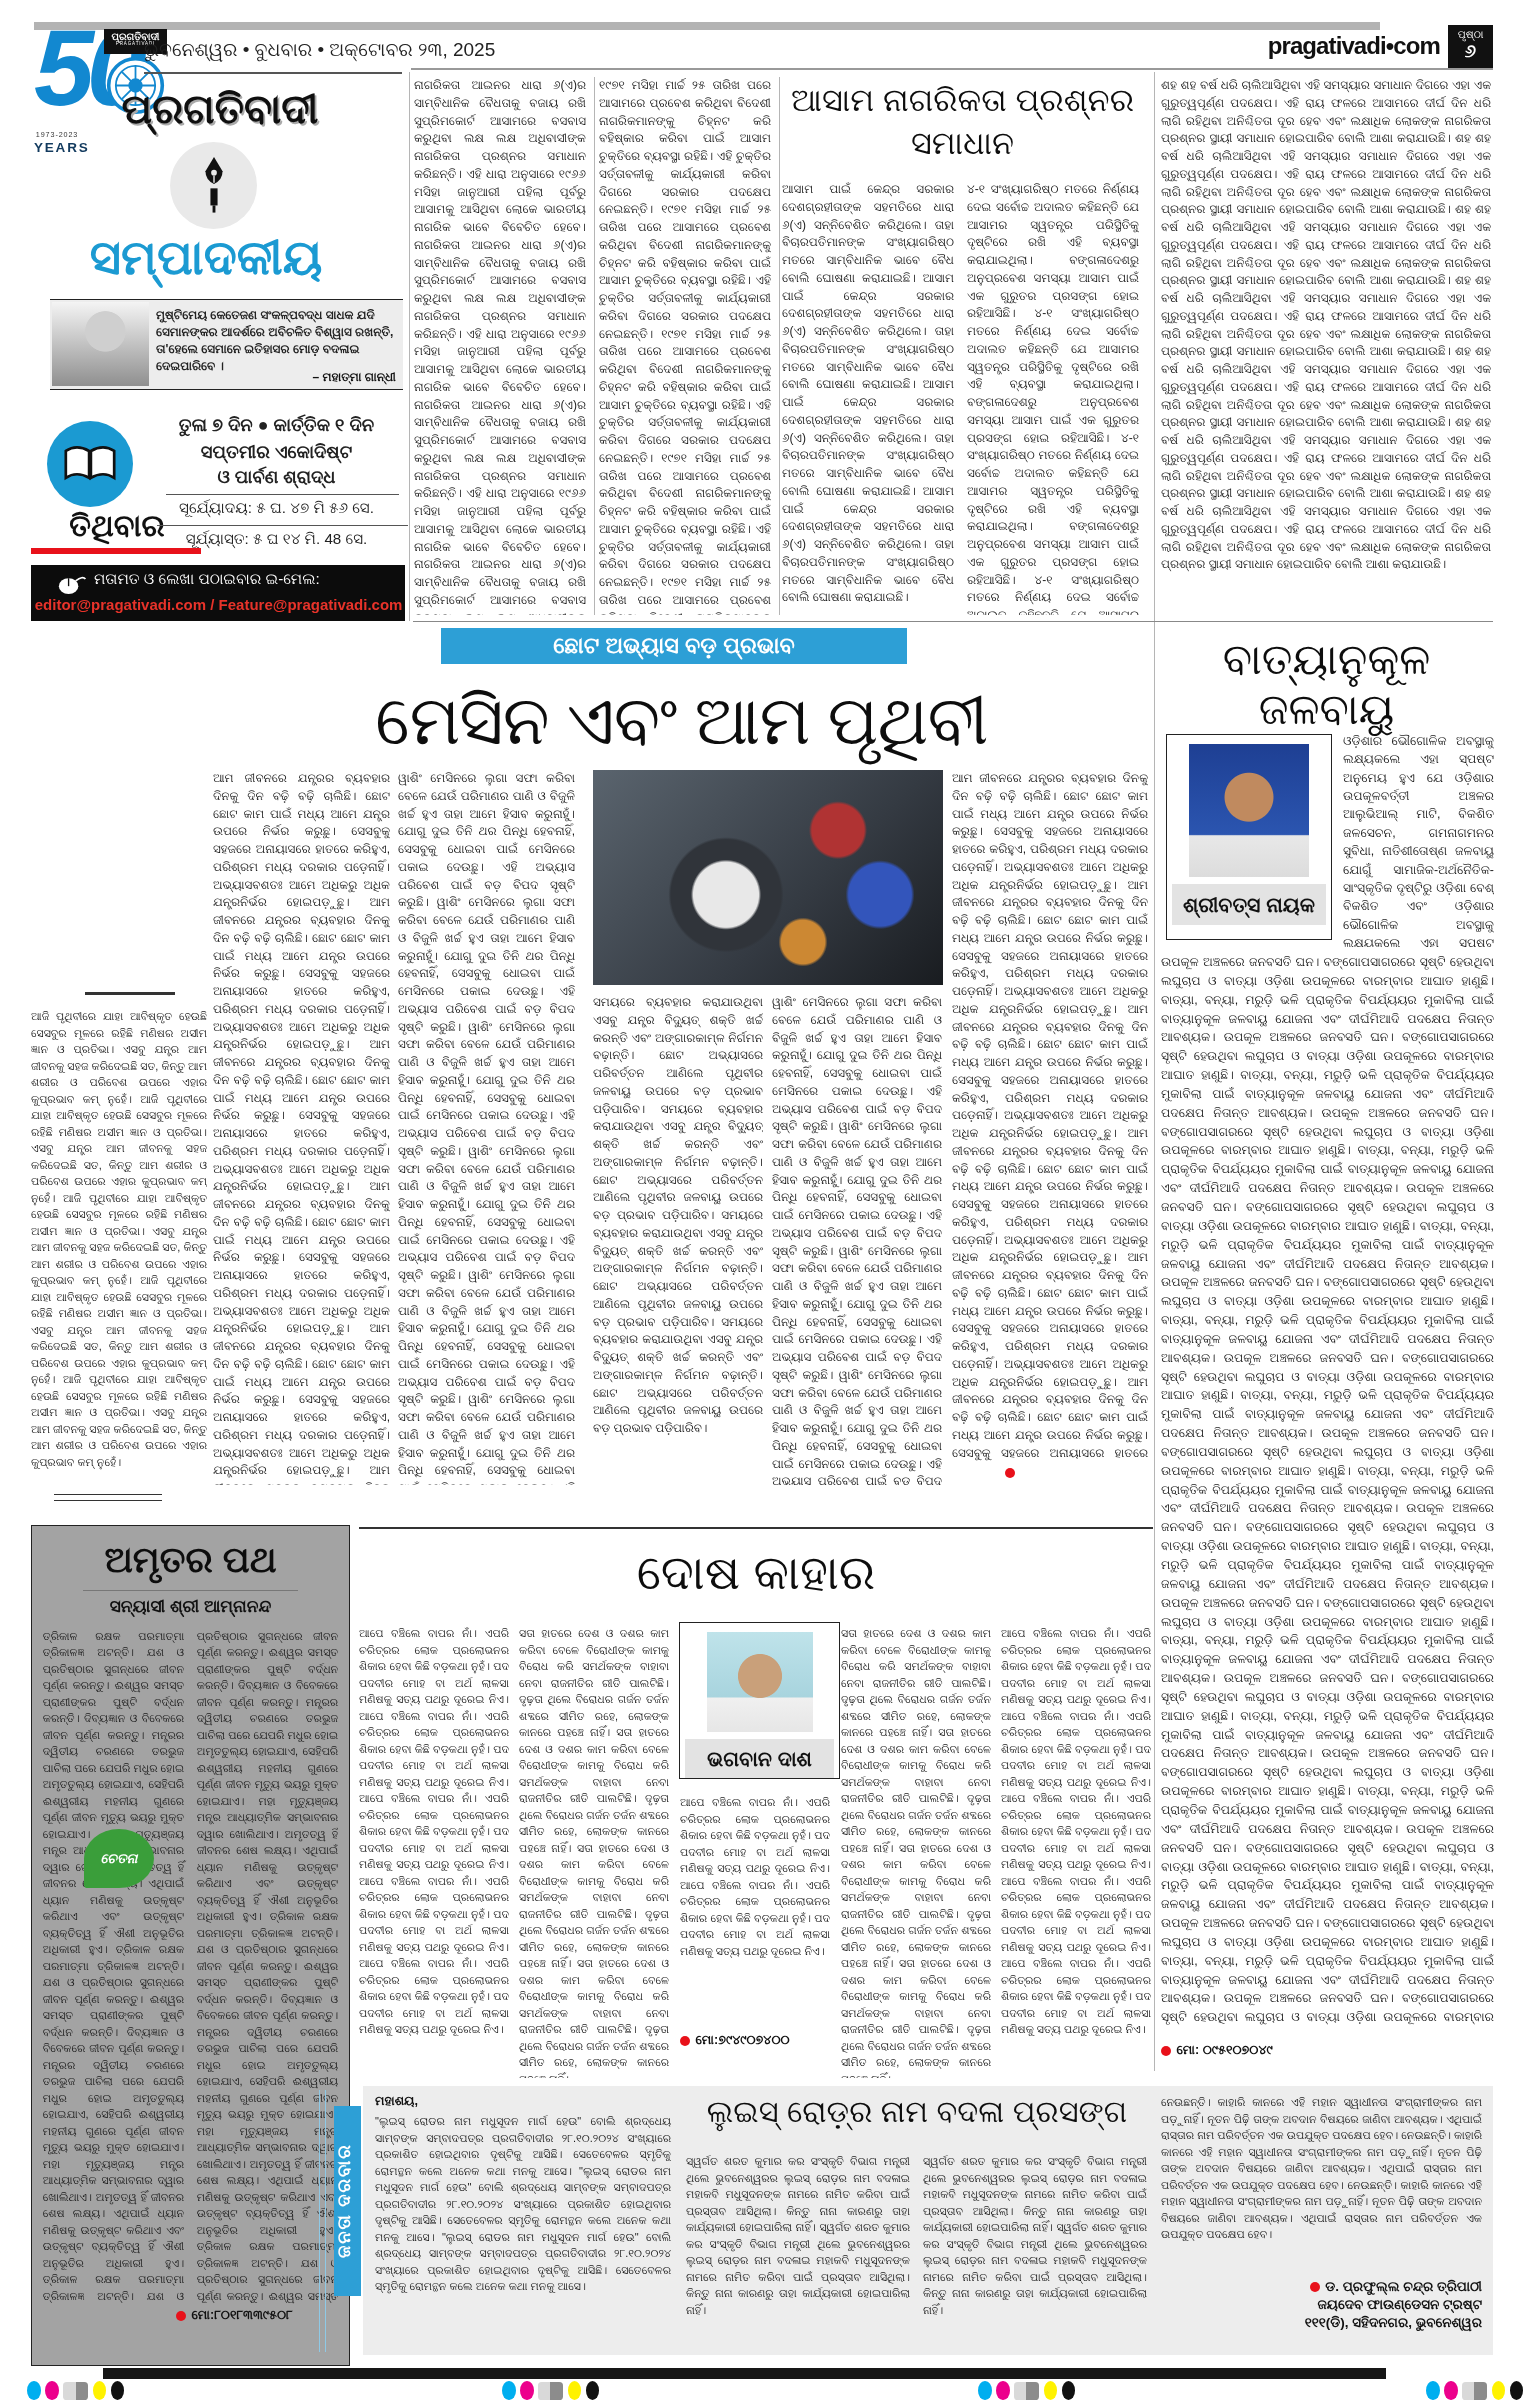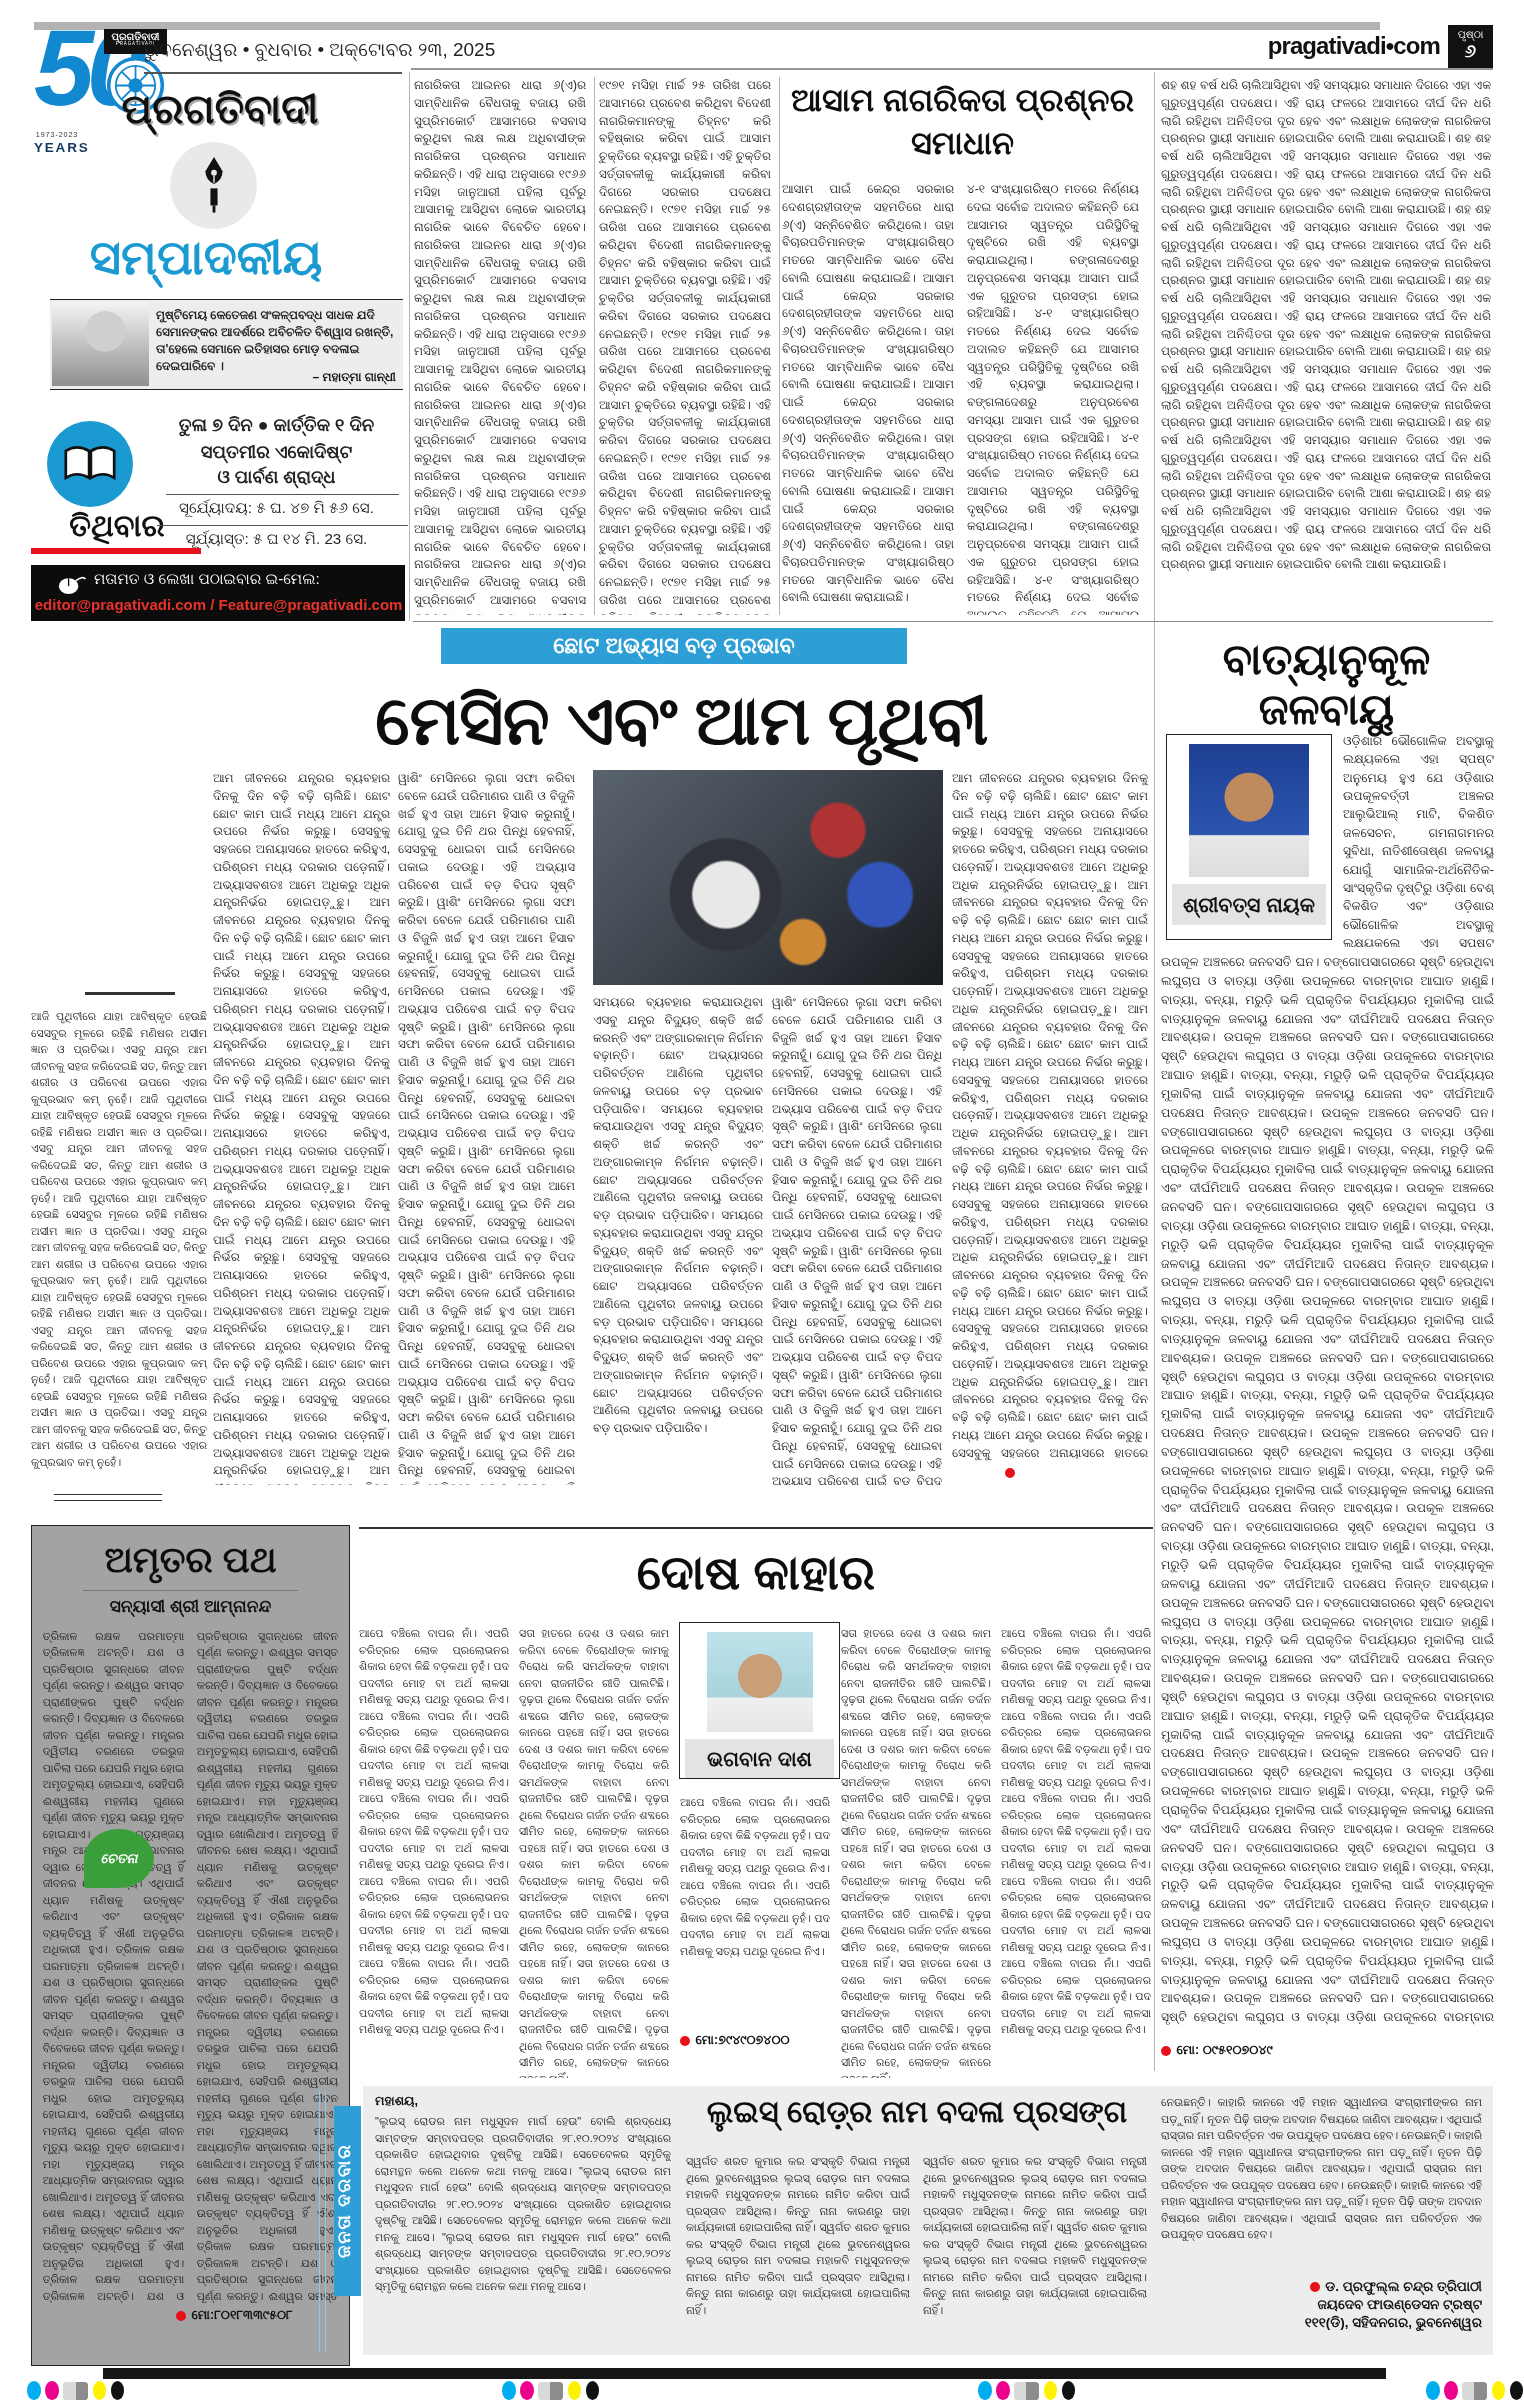--- a/index.html
+++ b/index.html
@@ -3,21 +3,21 @@
 <meta charset="utf-8">
 <style>
   html,body{margin:0;padding:0;background:#fff;}
   #page{position:relative;width:1525px;height:2401px;background:#fff;overflow:hidden;
         font-family:"Liberation Sans","DejaVu Sans",sans-serif;color:#1a1a1a;}
   .abs{position:absolute;}
   .txt{font-size:12px;line-height:1.48;text-align:justify;overflow:hidden;color:#1c1c1c;}
   .txt-sm{font-size:11px;line-height:1.5;text-align:justify;overflow:hidden;color:#1c1c1c;}
   .hairline-v{width:0.9px;background:#b5b5b5;}
   .rule-h{height:0.9px;background:#8a8a8a;}
-  .headline{font-weight:700;color:#0d0d0d;text-align:center;}
+  .headline{font-weight:400;color:#0d0d0d;text-align:center;}
   .authorbox{border:1.8px solid #222;background:#fff;box-sizing:border-box;}
   .authorbox .photo{margin:9px auto 0;display:block;}
   .namestrip{background:#e3e3e3;text-align:center;font-weight:bold;color:#111;
              display:flex;align-items:center;justify-content:center;}
   .reddot{display:inline-block;width:10px;height:10px;border-radius:50%;background:#e8111a;
           margin-right:5.4px;vertical-align:middle;}
   .phone-line{font-weight:bold;font-size:12.6px;color:#111;}
   .vstrip{background:#2d9fd6;color:#fff;writing-mode:vertical-rl;transform:rotate(180deg);
           text-align:center;font-weight:bold;letter-spacing:1.8px;}
   .gray-panel{background:#ededed;}
@@ -93,21 +93,21 @@
       </svg>
     </div>
     <div class="abs" style="left:5.4px;top:100px;width:161px;font-size:30.5px;font-weight:900;color:#111;text-align:center;">ତିଥିବାର</div>
     <div class="abs" style="left:0;top:140px;width:170px;height:6.3px;background:#e8111a;"></div>
     <div class="abs" style="left:117px;top:7.2px;width:257px;text-align:center;font-size:18px;font-weight:bold;color:#222;">ତୁଳା ୭ ଦିନ ● କାର୍ତ୍ତିକ ୧ ଦିନ</div>
     <div class="abs" style="left:117px;top:34px;width:257px;text-align:center;font-size:18px;font-weight:bold;color:#222;">ସପ୍ତମୀର ଏକୋଦିଷ୍ଟ</div>
     <div class="abs" style="left:117px;top:59px;width:257px;text-align:center;font-size:18px;font-weight:bold;color:#222;">ଓ ପାର୍ବଣ ଶ୍ରାଦ୍ଧ</div>
     <div class="abs rule-h" style="left:135px;top:86px;width:233px;background:#555;"></div>
     <div class="abs" style="left:117px;top:91px;width:257px;text-align:center;font-size:15.2px;color:#222;">ସୂର୍ଯ୍ୟୋଦୟ: ୫ ଘ. ୪୭ ମି ୫୬ ସେ.</div>
     <div class="abs rule-h" style="left:126px;top:117px;width:251px;background:#555;"></div>
-    <div class="abs" style="left:117px;top:122px;width:257px;text-align:center;font-size:15.2px;color:#222;">ସୂର୍ଯ୍ୟାସ୍ତ: ୫ ଘ ୧୪ ମି. 23 ସେ.</div>
+    <div class="abs" style="left:117px;top:122px;width:257px;text-align:center;font-size:15.2px;color:#222;">ସୂର୍ଯ୍ୟାସ୍ତ: ୫ ଘ ୧୪ ମି. 48 ସେ.</div>
   </div>
 
   <div class="abs" style="left:31px;top:565px;width:374px;height:56px;background:#0c0c0c;color:#fff;">
     <svg class="abs" style="left:25px;top:7.2px;" width="30.5" height="23" viewBox="0 0 34 26">
       <ellipse cx="14" cy="16" rx="11" ry="9" fill="#fff"></ellipse>
       <path d="M22 10 Q30 4 33 8" stroke="#fff" stroke-width="2" fill="none"></path>
       <line x1="14" y1="7" x2="14" y2="16" stroke="#0c0c0c" stroke-width="1.5"></line>
     </svg>
     <div style="position:absolute;left:63px;top:5.4px;width:305px;font-size:15.2px;">ମତାମତ ଓ ଲେଖା ପଠାଇବାର ଇ-ମେଲ:</div>
     <div style="position:absolute;left:3.6px;top:30.5px;width:368px;font-size:15px;font-weight:bold;color:#e8332a;text-align:center;">editor@pragativadi.com / Feature@pragativadi.com</div>

